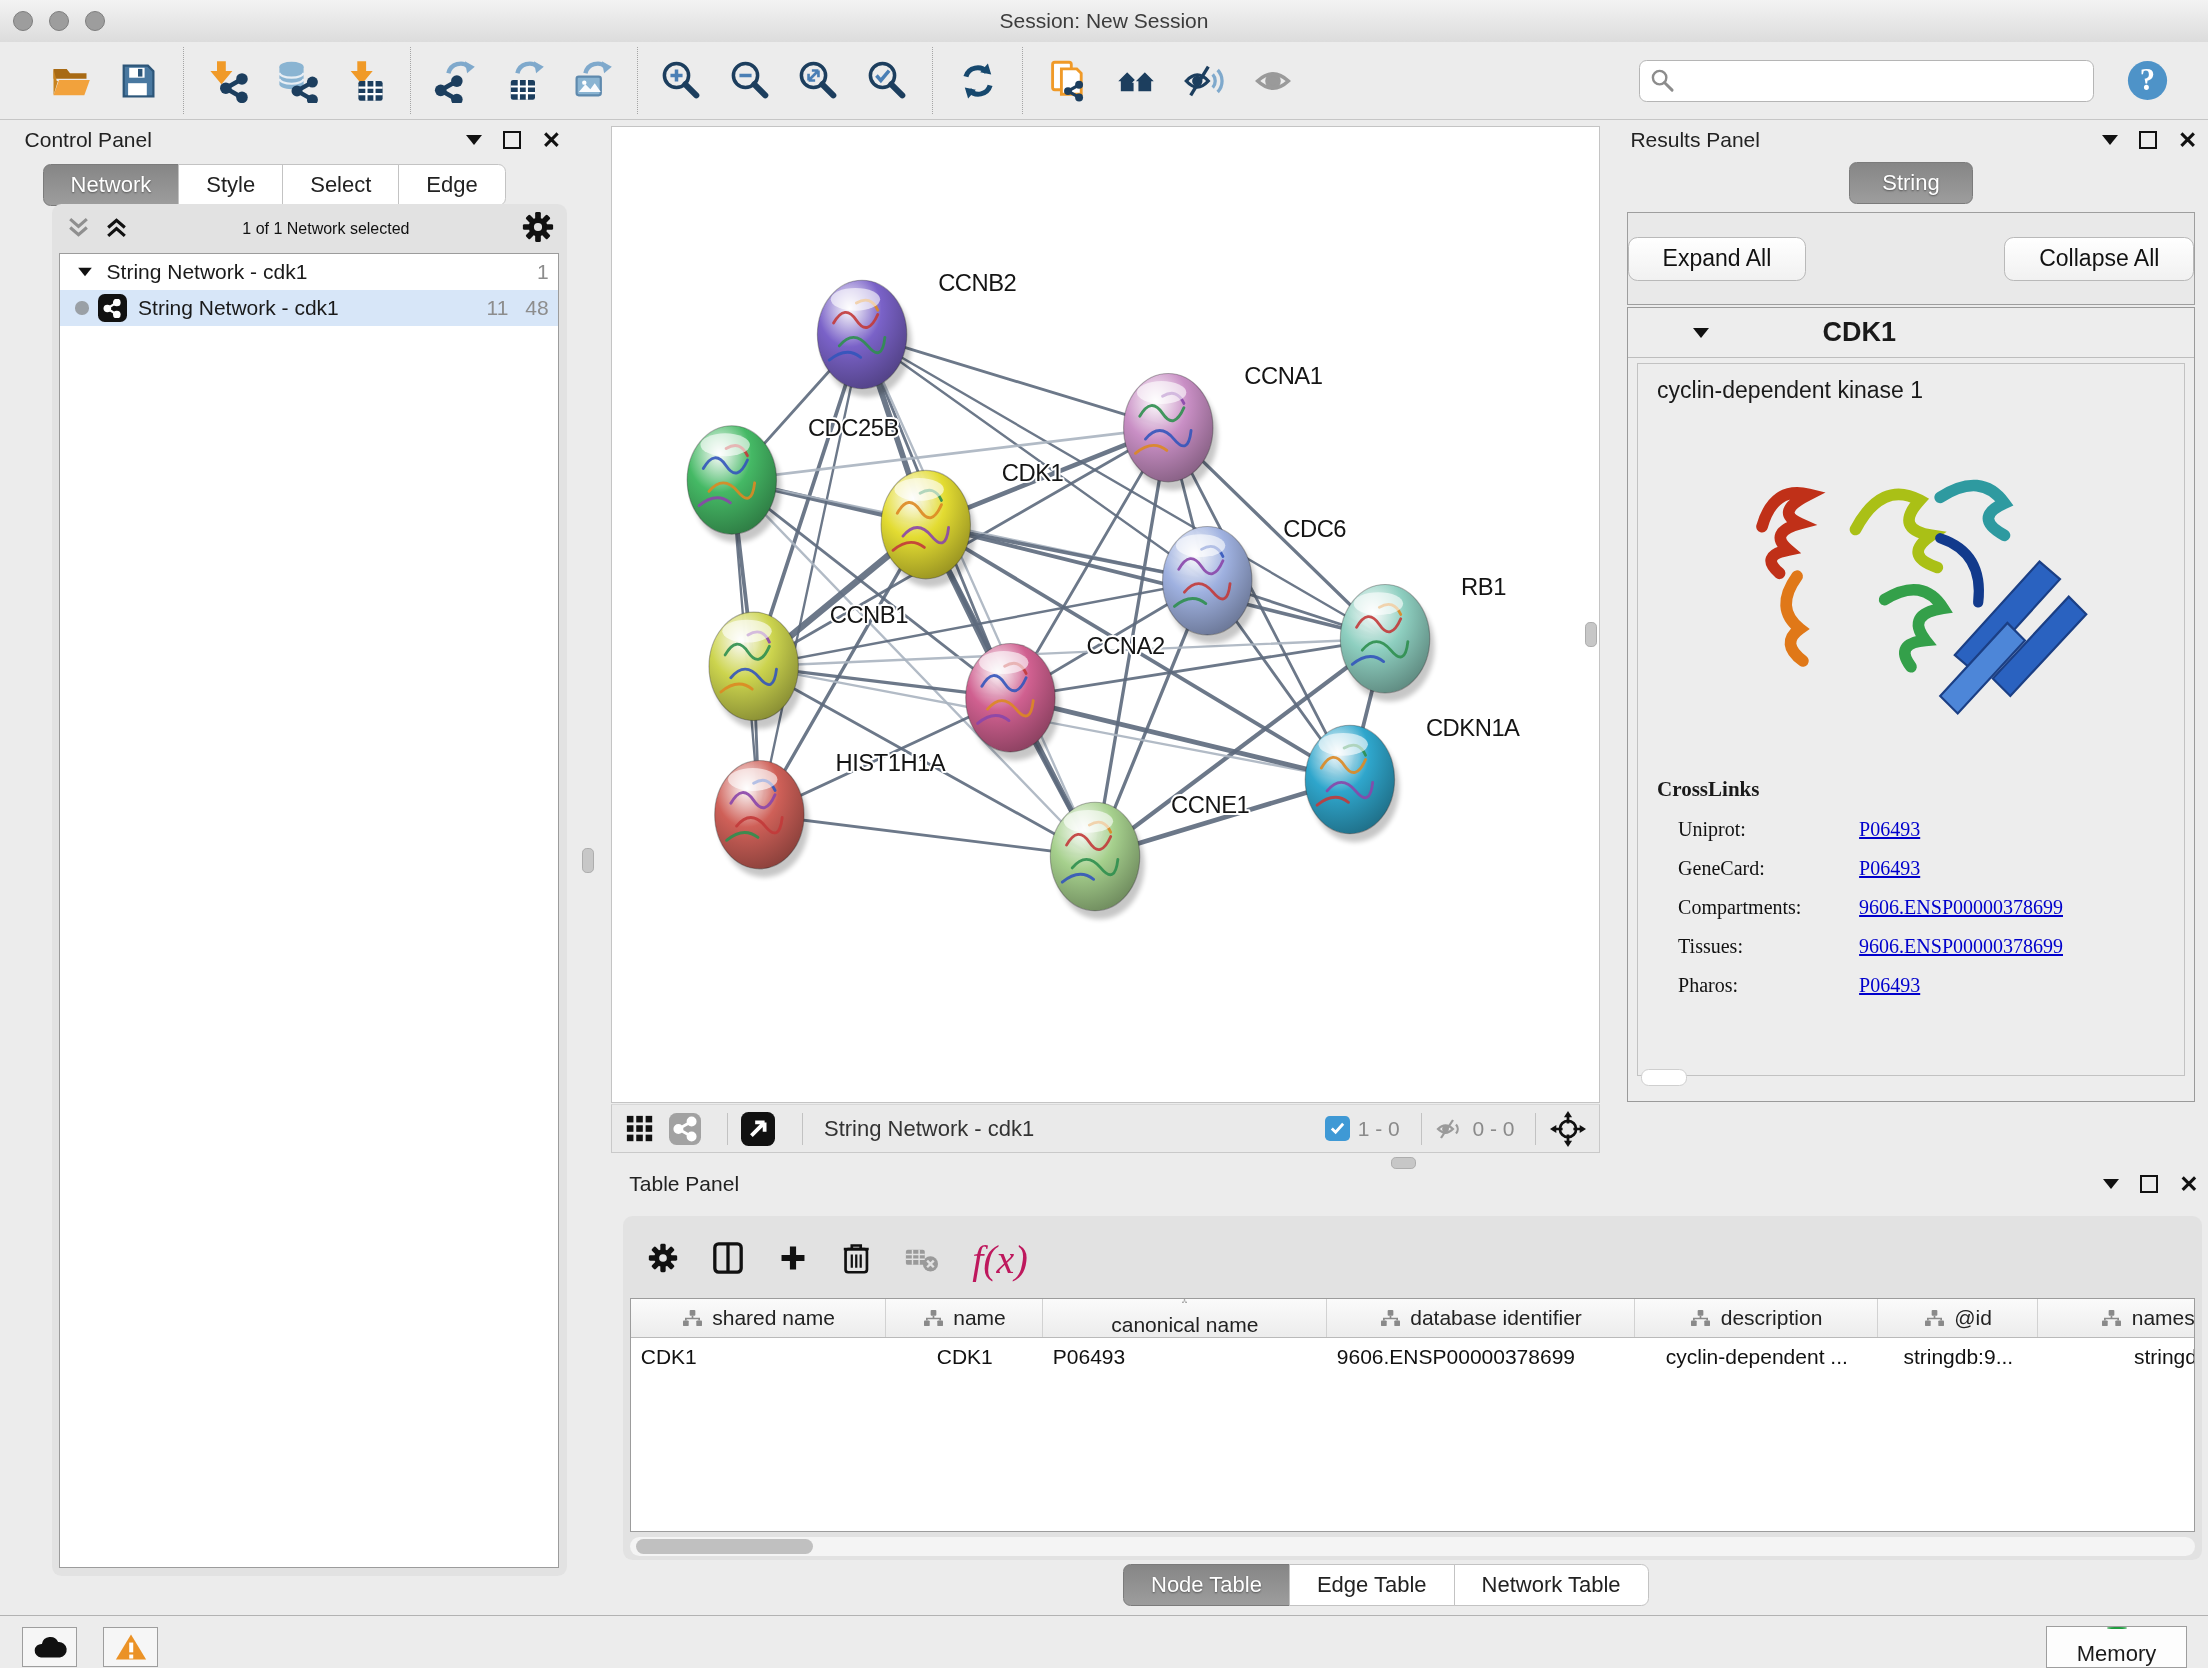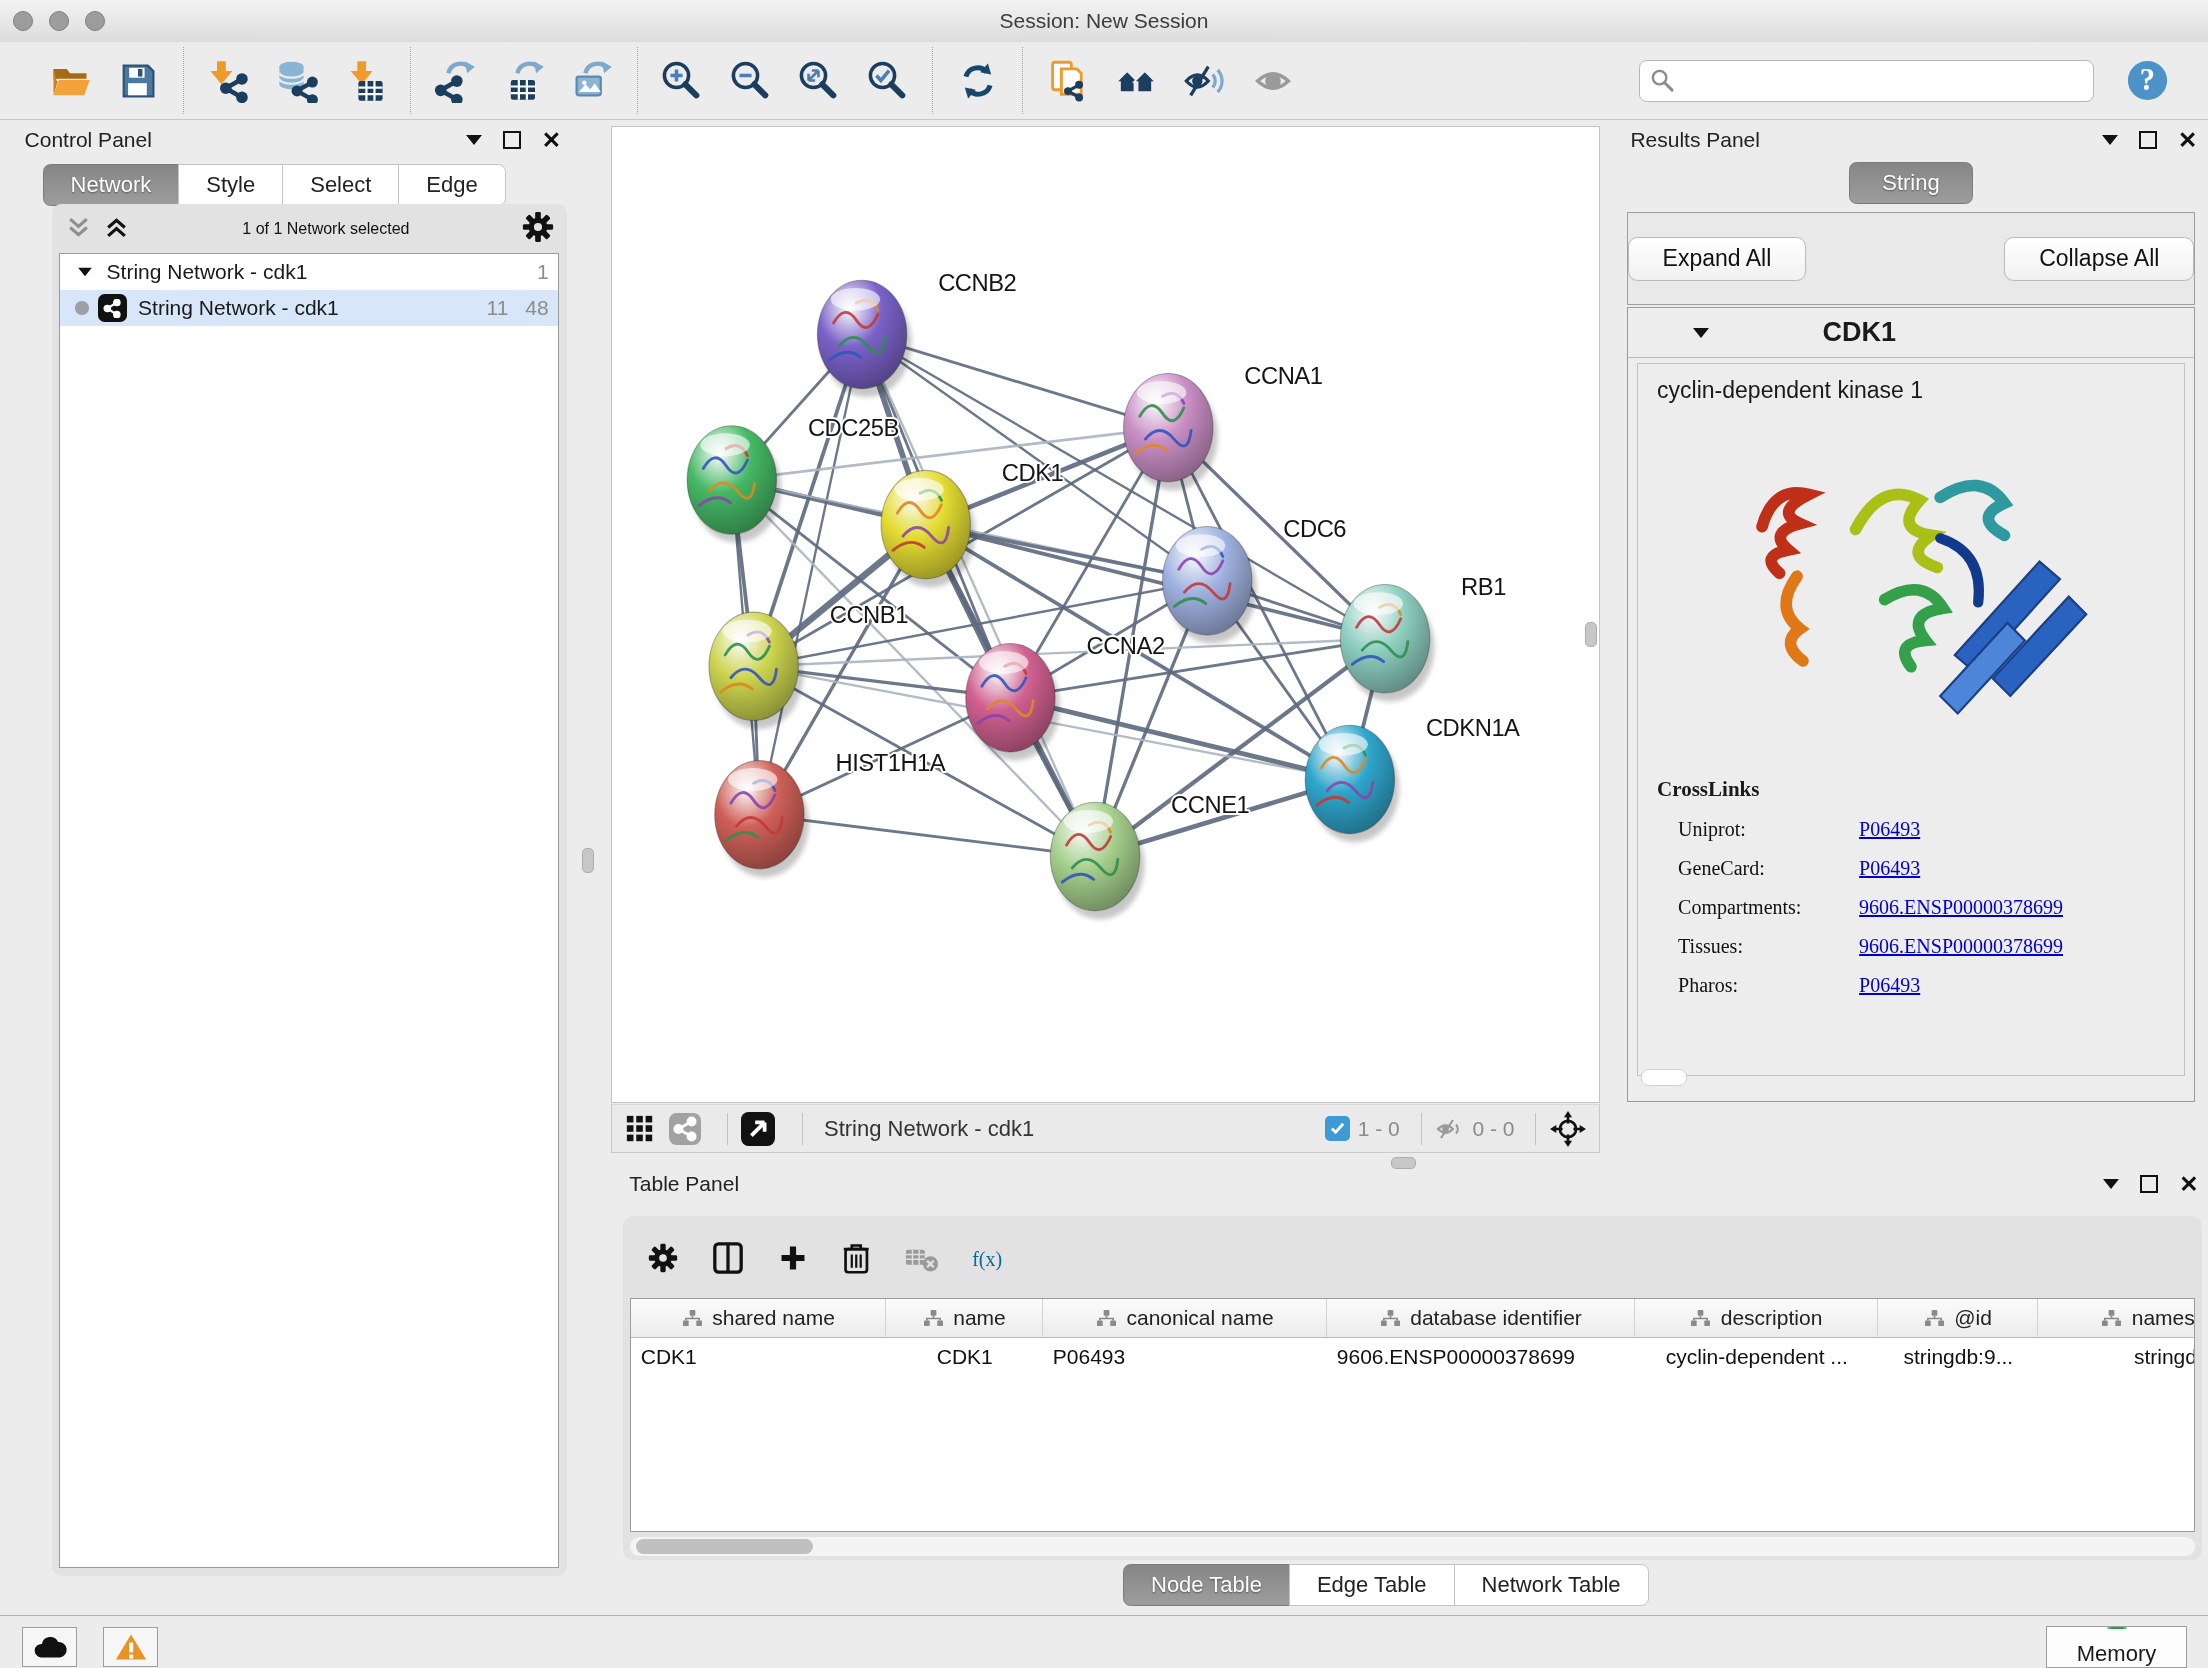--- a/index.html
+++ b/index.html
@@ -859,21 +859,21 @@
       <span>
         <svg width="34" height="28.5" viewBox="0 0 36 30">
             <g fill="#9a9a9a">
               <rect x="2" y="6" width="20" height="16" rx="2"></rect>
               <circle cx="28" cy="21" r="8"></circle>
             </g>
             <path d="M2 11 h20 M2 16 h20 M9 6 v16 M16 6 v16" stroke="#e2e2e2" stroke-width="1.5"></path>
             <path d="M24.5 17.5 l7 7 M31.5 17.5 l-7 7" stroke="#e2e2e2" stroke-width="2.5"></path>
           </svg>
       </span>
-      <span style="font-family:'Liberation Serif',serif;font-size:20px;color:#0369a1;">f(x)</span>
+      <span style="font-family:'Liberation Serif',serif;font-style:italic;font-size:40px;color:#be185d;">f(x)</span>
     </div>
     <div class="tp-table">
       <div class="thead" id="thead">
           <div class="th" style="width: 255px;">
             <svg width="21" height="19" viewBox="0 0 22 20">
               <g fill="#8a8a8a">
                 <rect x="8" y="1" width="6" height="6" rx="1"></rect>
                 <rect x="1" y="12" width="6" height="6" rx="1"></rect>
                 <rect x="15" y="12" width="6" height="6" rx="1"></rect>
               </g>
@@ -885,21 +885,21 @@
             <svg width="21" height="19" viewBox="0 0 22 20">
               <g fill="#8a8a8a">
                 <rect x="8" y="1" width="6" height="6" rx="1"></rect>
                 <rect x="1" y="12" width="6" height="6" rx="1"></rect>
                 <rect x="15" y="12" width="6" height="6" rx="1"></rect>
               </g>
               <path d="M11 7 v3 M4 12 v-2 h14 v2" stroke="#8a8a8a" stroke-width="1.8" fill="none"></path>
             </svg>
             <span>name</span>
           </div>
-          <div class="th" style="width: 284px;">
+          <div class="th" style="width: 284px; flex-direction: column;">
             <svg width="21" height="19" viewBox="0 0 22 20">
               <g fill="#8a8a8a">
                 <rect x="8" y="1" width="6" height="6" rx="1"></rect>
                 <rect x="1" y="12" width="6" height="6" rx="1"></rect>
                 <rect x="15" y="12" width="6" height="6" rx="1"></rect>
               </g>
               <path d="M11 7 v3 M4 12 v-2 h14 v2" stroke="#8a8a8a" stroke-width="1.8" fill="none"></path>
             </svg>
             <span>canonical name</span>
           </div>

